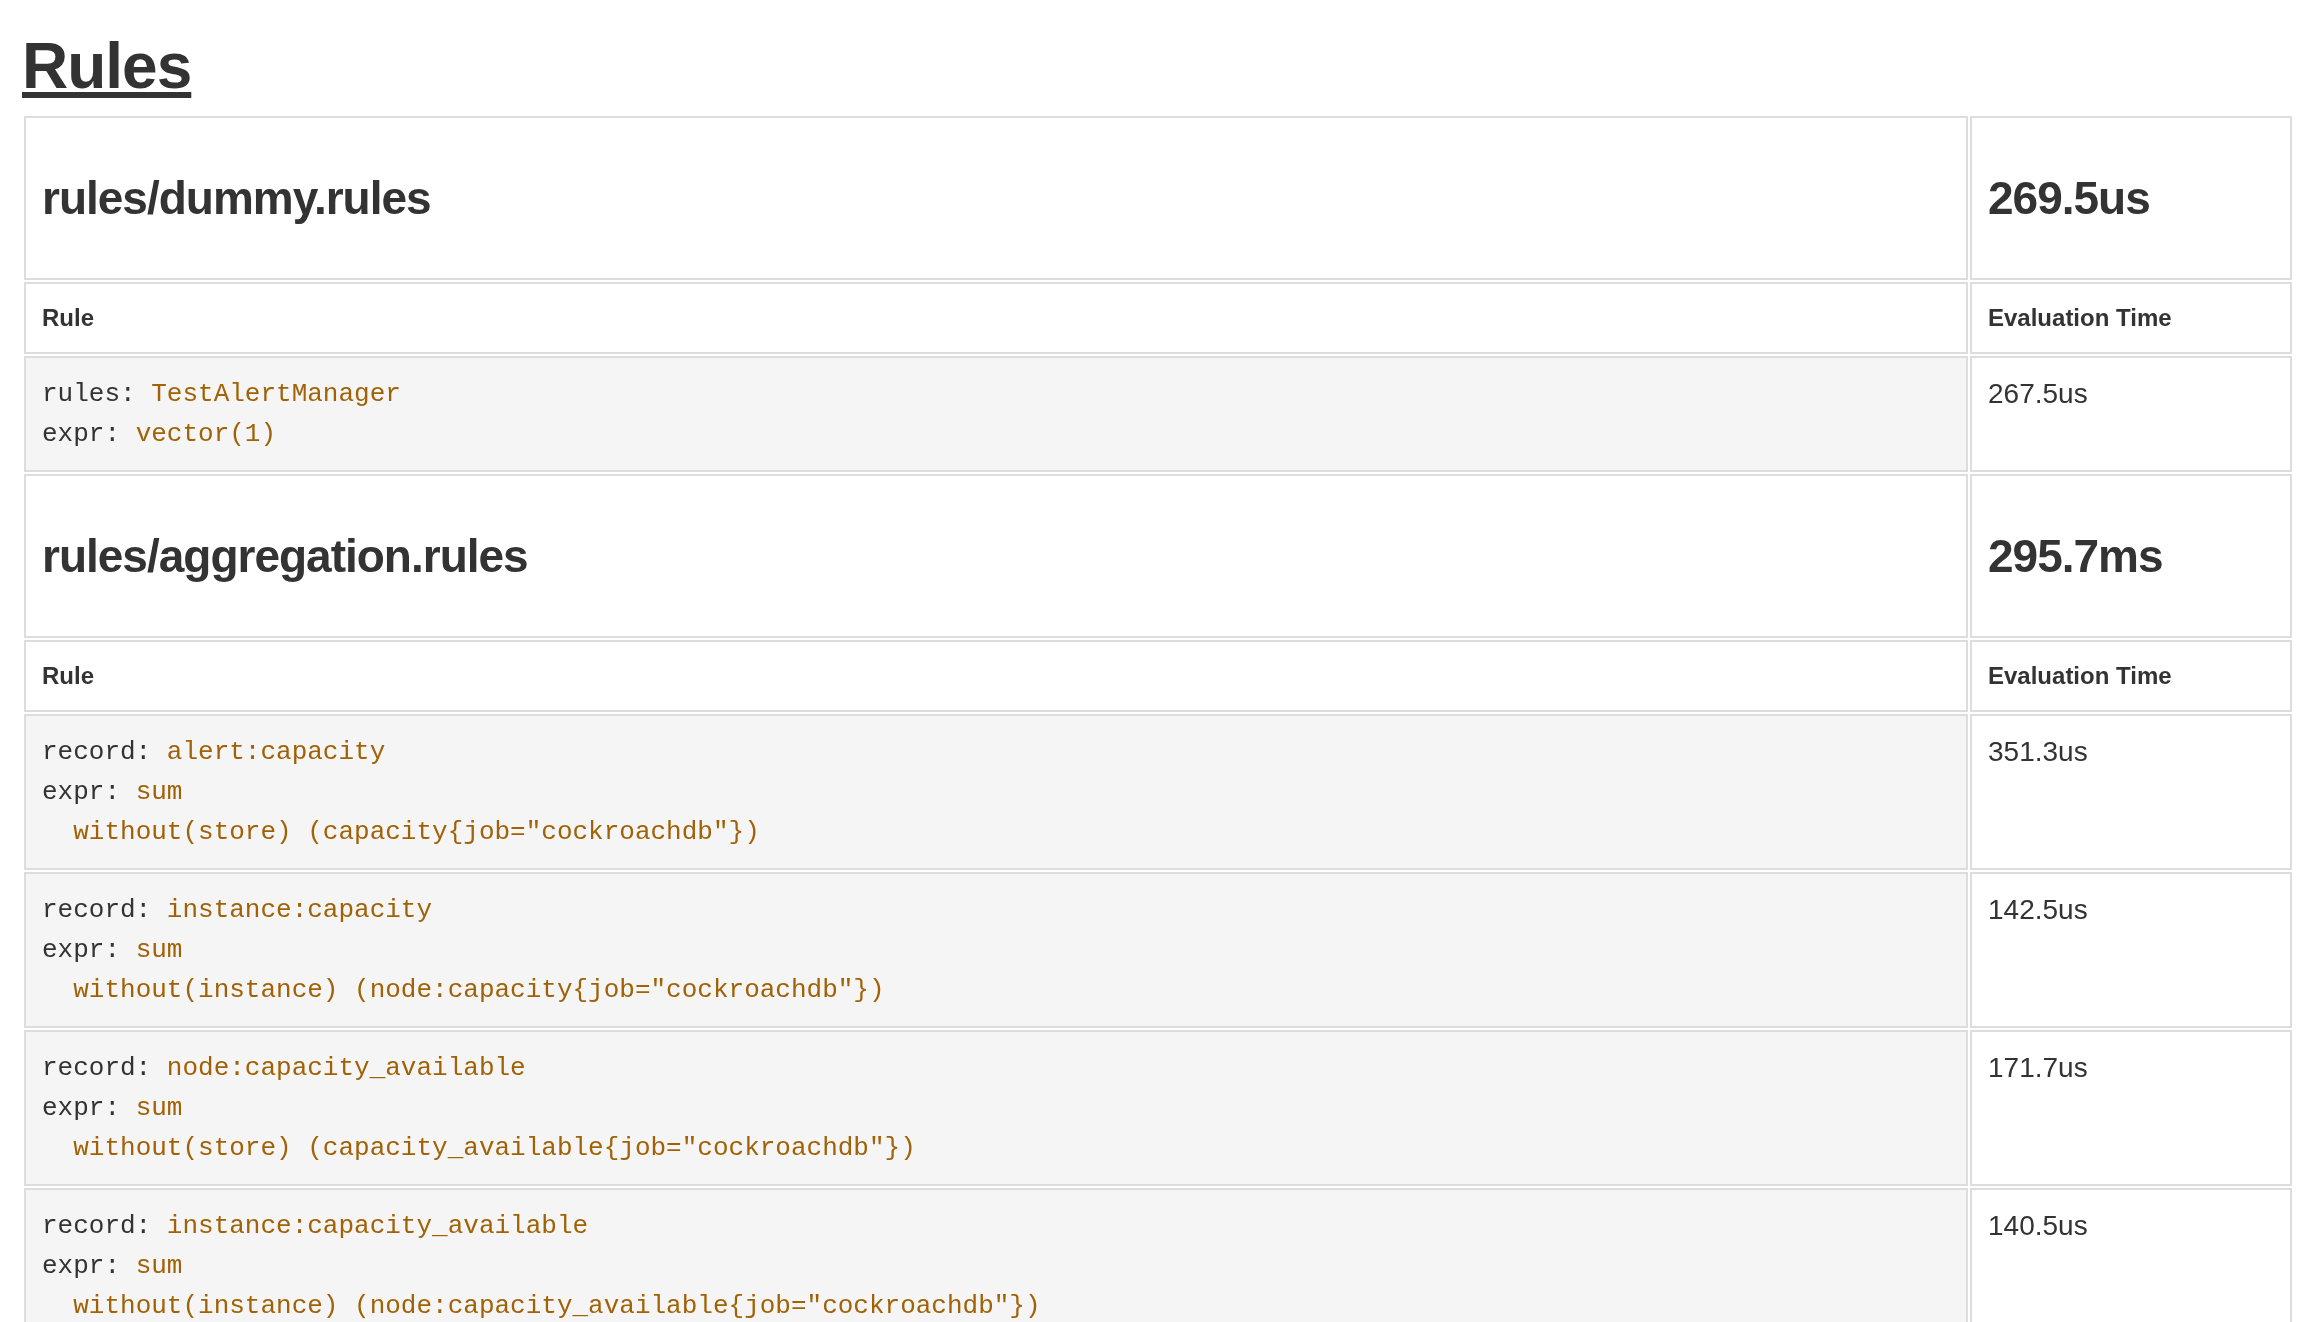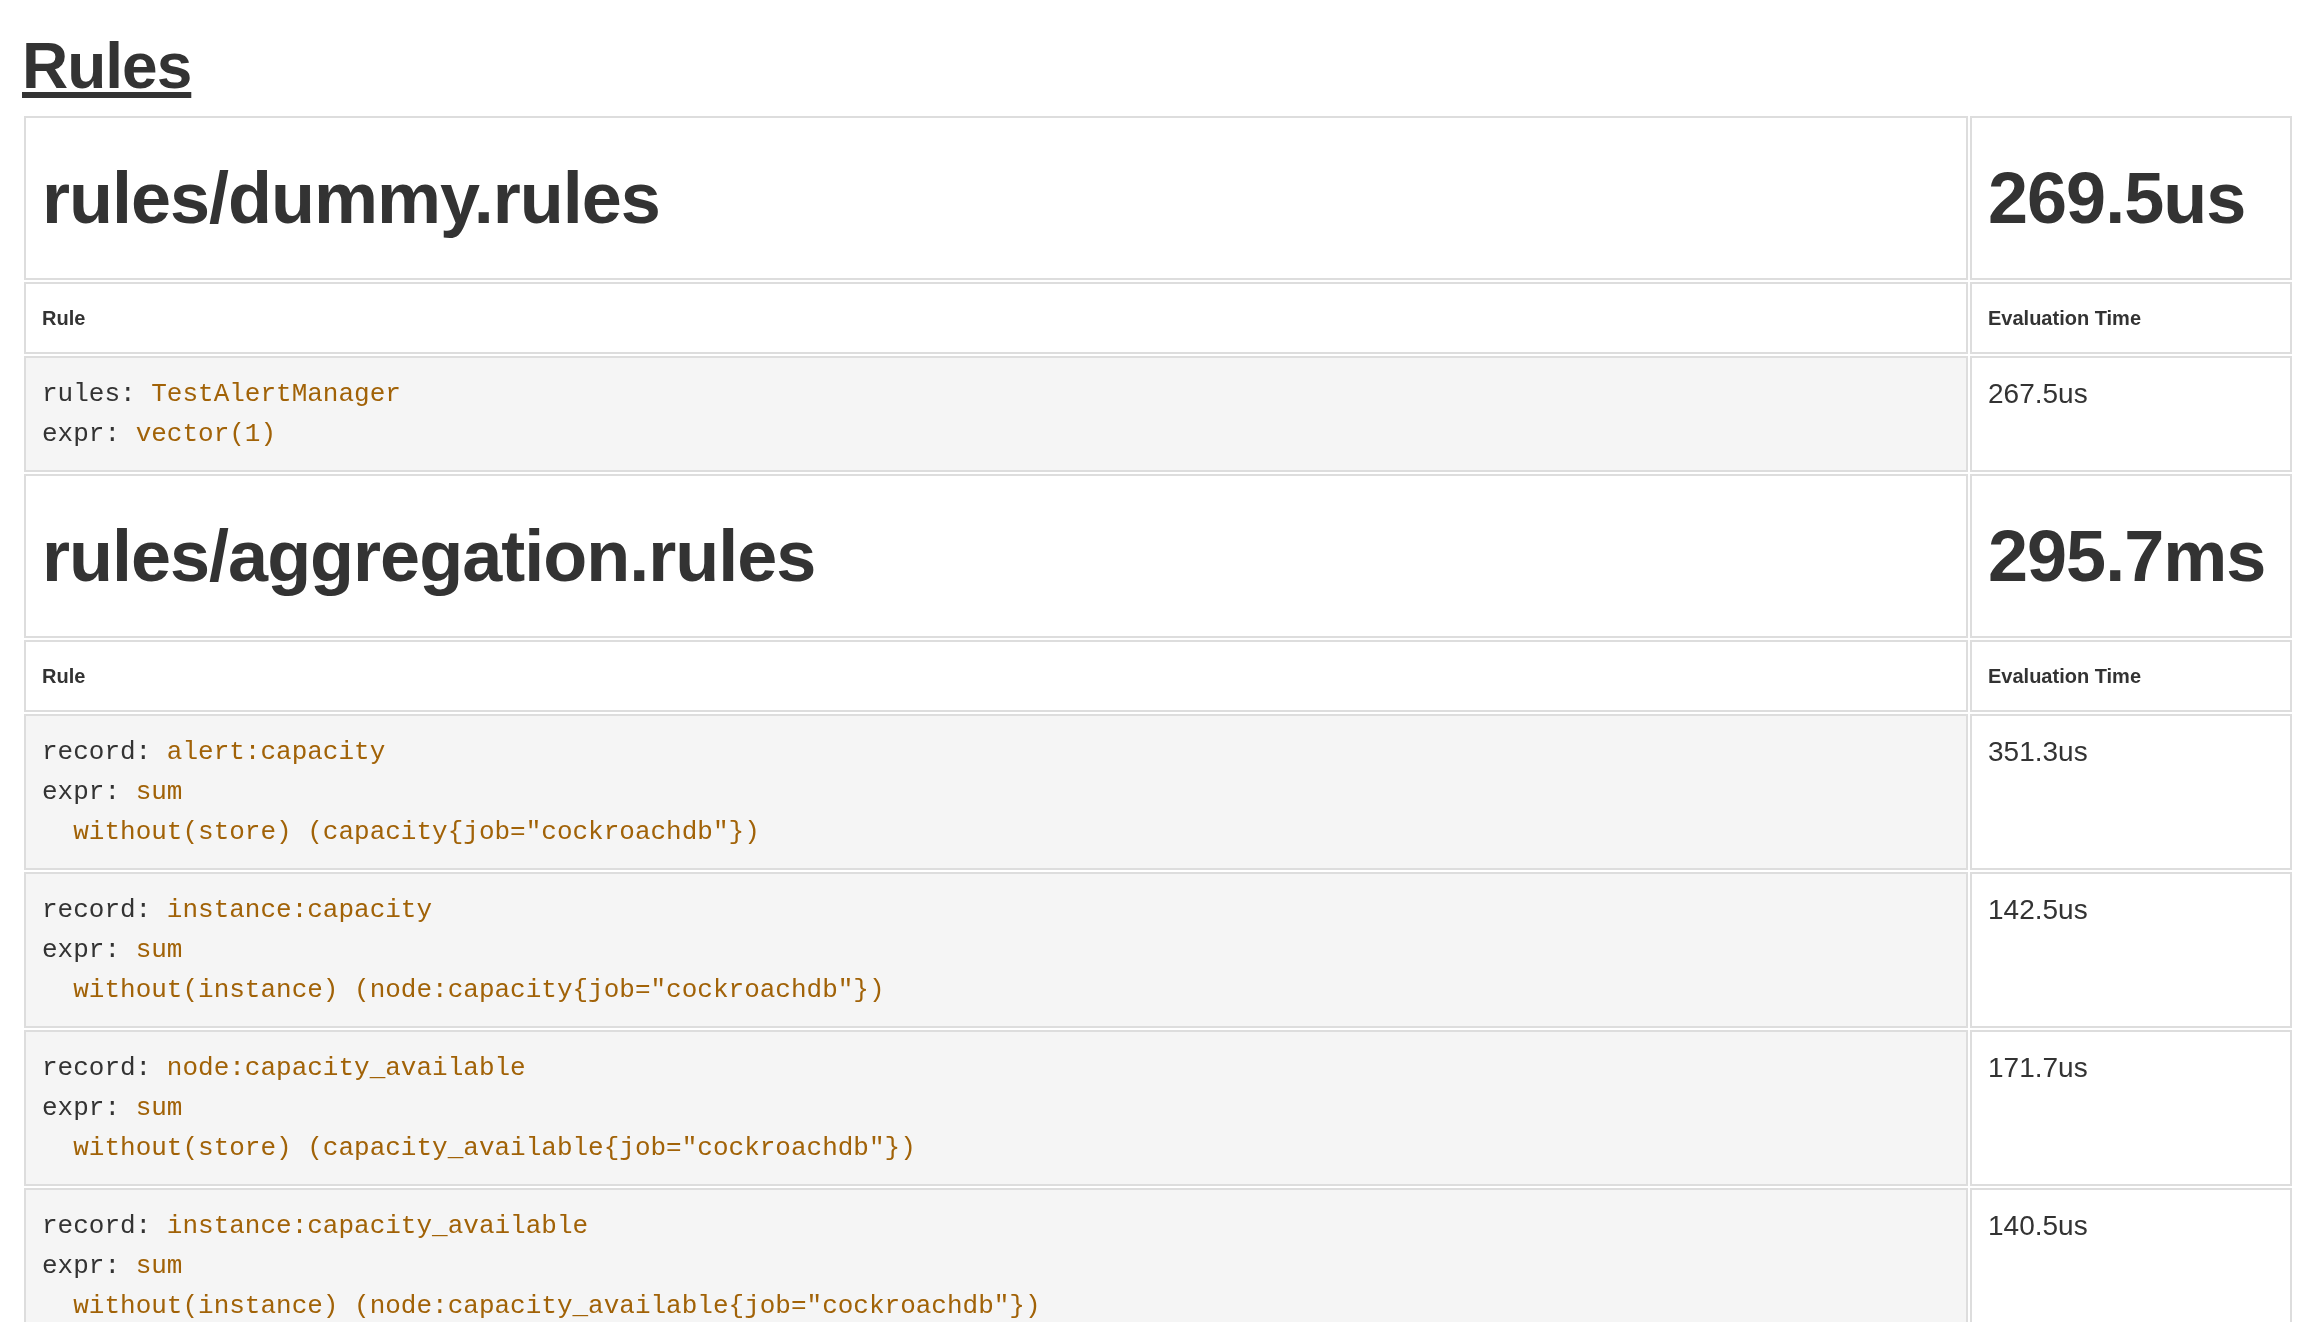--- a/index.html
+++ b/index.html
@@ -30,27 +30,27 @@
     border-spacing: 2px;
   }
   .rules-table td, .rules-table th {
     border: 2px solid #dddddd;
     padding: 16px;
     vertical-align: top;
     text-align: left;
     background: #ffffff;
   }
   .rules-table th {
-    font-size: 20px;
+    font-size: 24px;
     line-height: 40px;
     font-weight: bold;
     padding: 14px 16px;
   }
   h2.group-heading {
-    font-size: 72px;
+    font-size: 46px;
     line-height: 80px;
     font-weight: bold;
     letter-spacing: -1px;
     margin: 24px 0;
     color: #333333;
   }
   td.rule-cell {
     background: #f5f5f5;
     font-family: "Liberation Mono", monospace;
     font-size: 26px;

